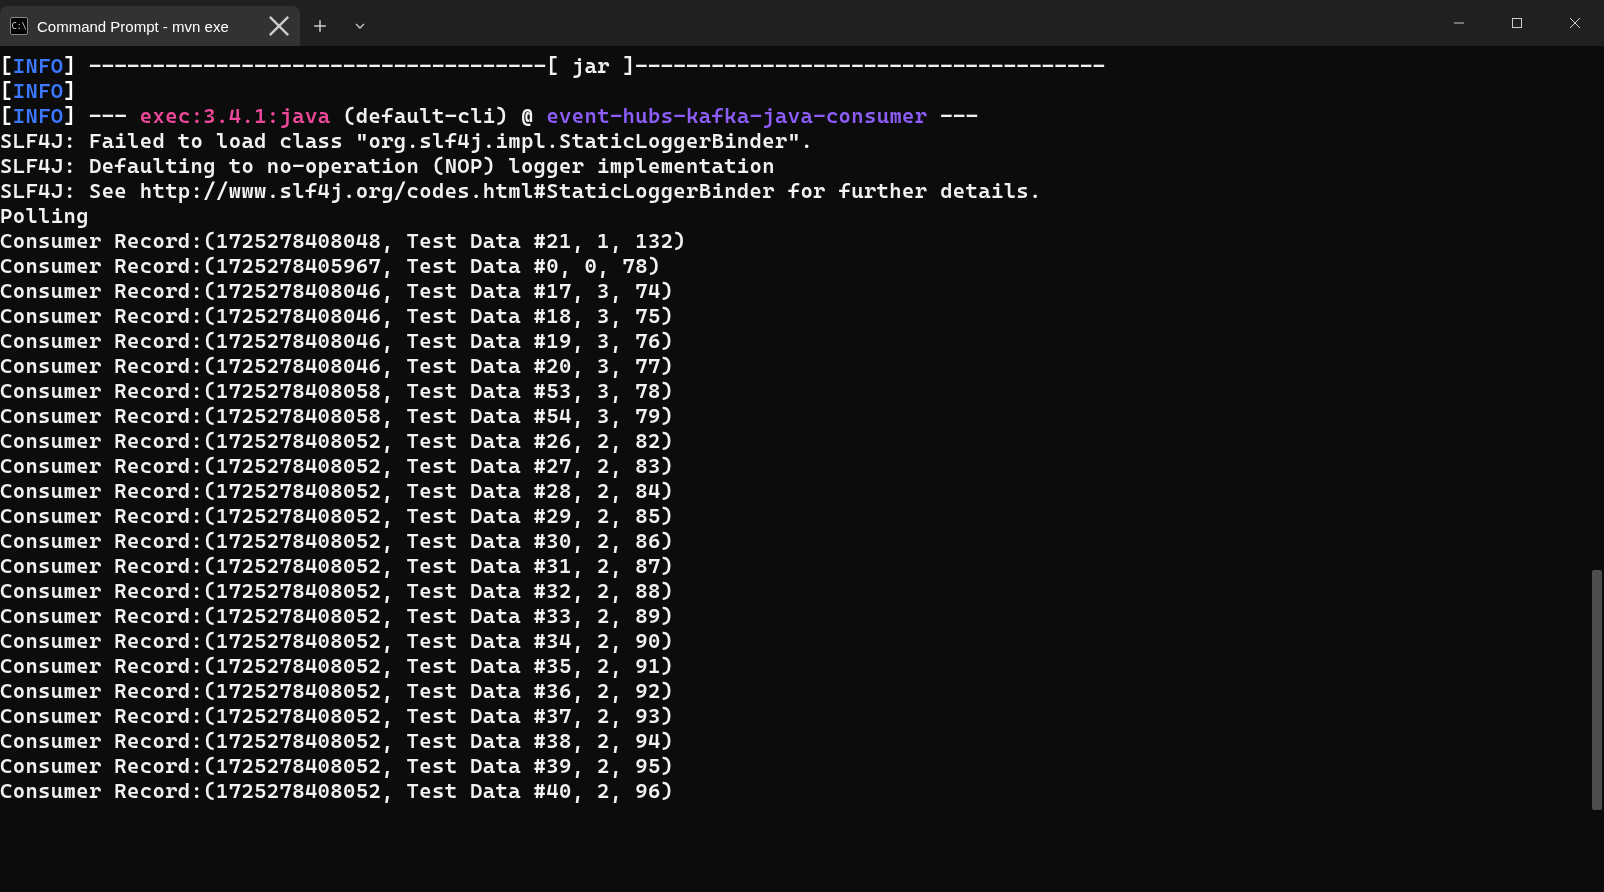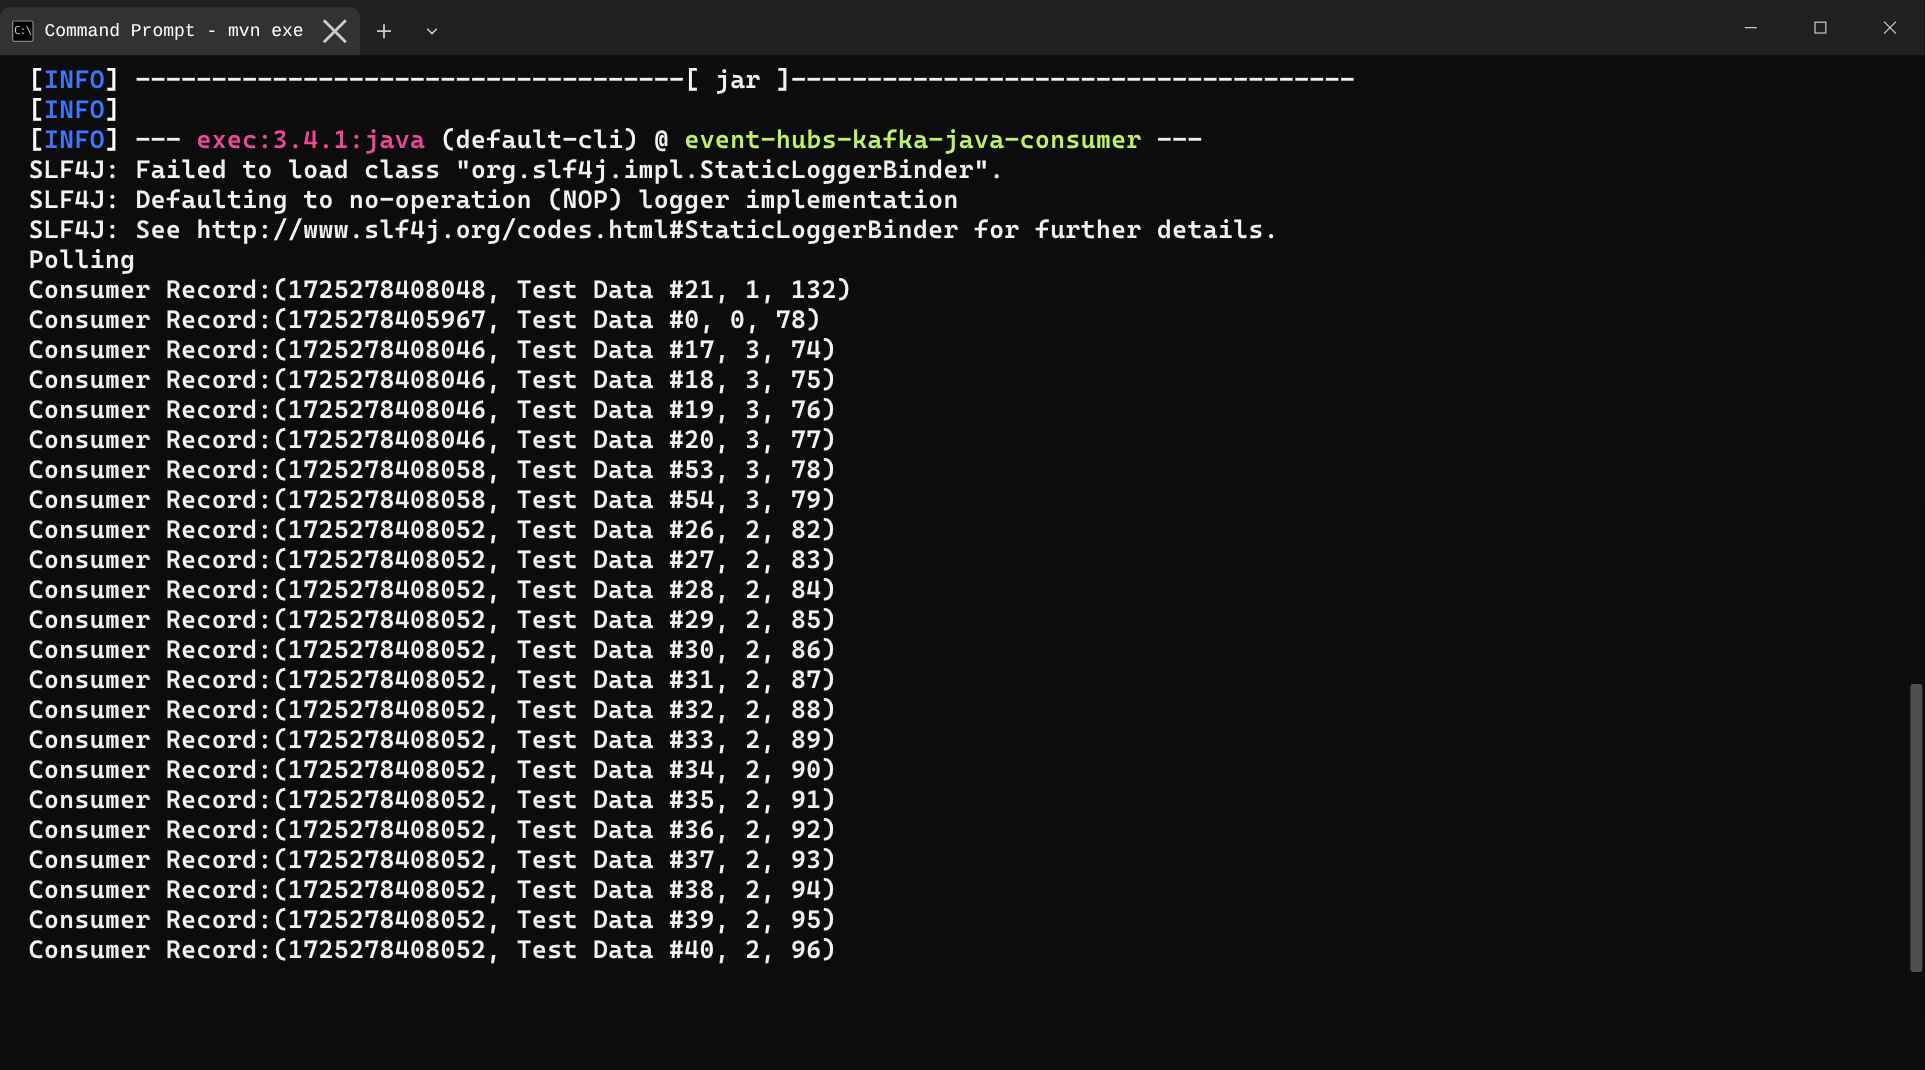--- a/index.html
+++ b/index.html
@@ -37,21 +37,21 @@
     border: 1px solid #888;
     border-radius: 2px;
     display: flex; align-items: center; justify-content: center;
     font-size: 9px; color: #ccc;
     font-family: Consolas, monospace;
     letter-spacing: -0.5px;
   }
   .tab-title {
     color: #fff;
     font-size: 15px;
-    font-family: Liberation Mono, monospace;
+    font-family: Liberation Sans, sans-serif;
     font-weight: 400;
     white-space: nowrap;
   }
   .tab-close {
     margin-left: auto;
     width: 22px; height: 22px;
     display:flex; align-items:center; justify-content:center;
     color: #ccc;
     font-size: 14px;
     border-radius:3px;
@@ -75,34 +75,34 @@
   .win-btn {
     width:58px;
     display:flex; align-items:center; justify-content:center;
     color:#ccc;
   }
   .win-btn svg { width:12px; height:12px; stroke:#ccc; stroke-width:1; fill:none;}
   .win-btn.close-win svg { width:12px; height:12px;}
 
   
   .terminal {
-    padding: 8px 6px 6px 24px;
+    padding: 8px 6px 6px 0;
     font-size: 21px;
     line-height: 25px;
     white-space: pre;
     letter-spacing: 0.4px;
     font-weight: 600;
     height: calc(892px - 46px);
     overflow-y: auto;
     position: relative;
   }
   .bracket { color:#fff; }
   .info { color:#3b78ff; font-weight:600; }
   .green { color:#ec4899; font-weight:600; }
-  .cyan { color:#bef264; font-weight:600; }
+  .cyan { color:#8b5cf6; font-weight:600; }
   .white { color:#f2f2f2; }
 
   
   .terminal::-webkit-scrollbar { width:14px; }
   .terminal::-webkit-scrollbar-track { background:#0c0c0c; }
   .terminal::-webkit-scrollbar-thumb { background:#4d4d4d; border-radius:0; }
 
   .vscroll-indicator {
     position:absolute;
     right:2px;

